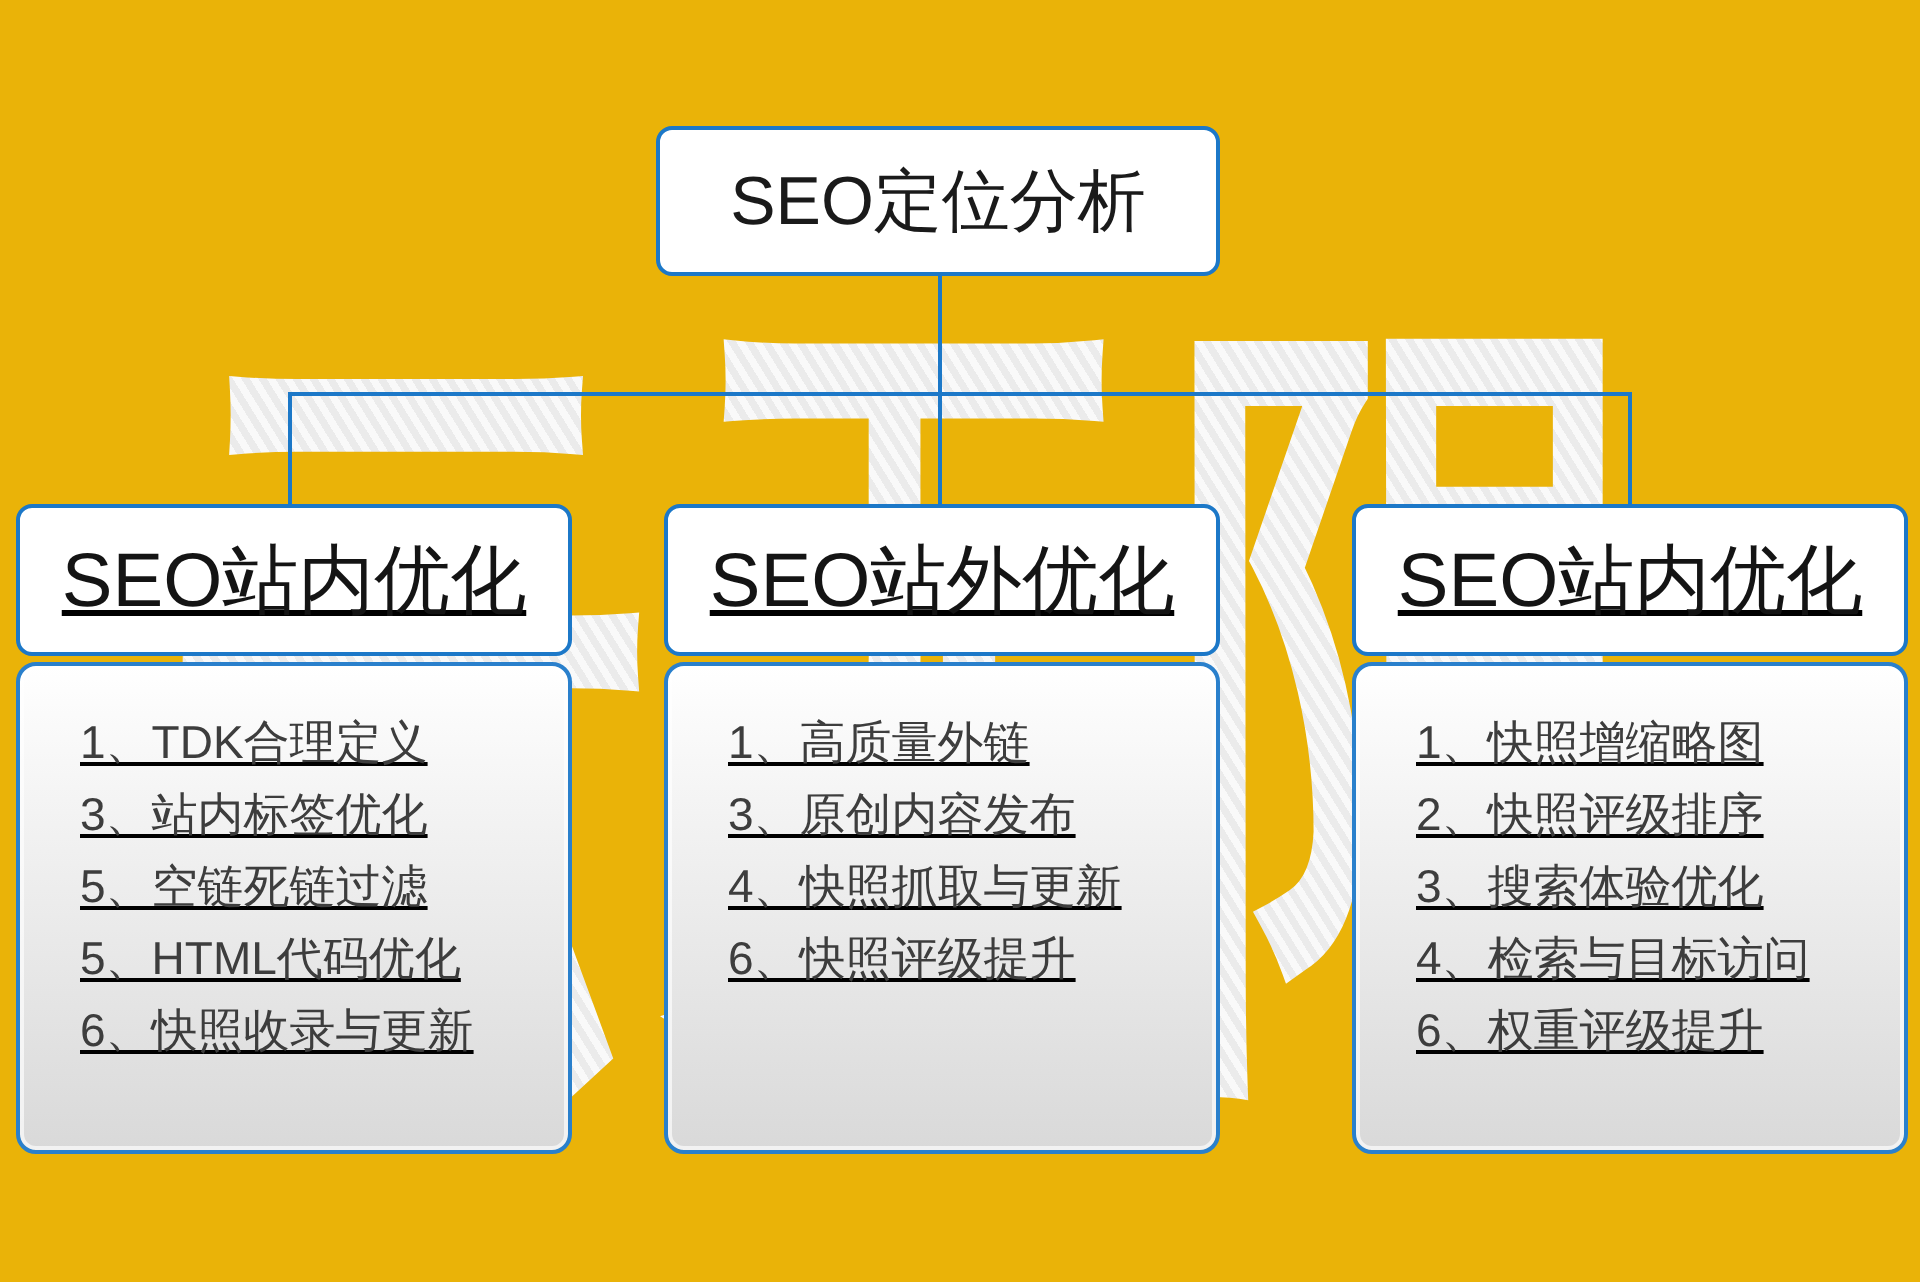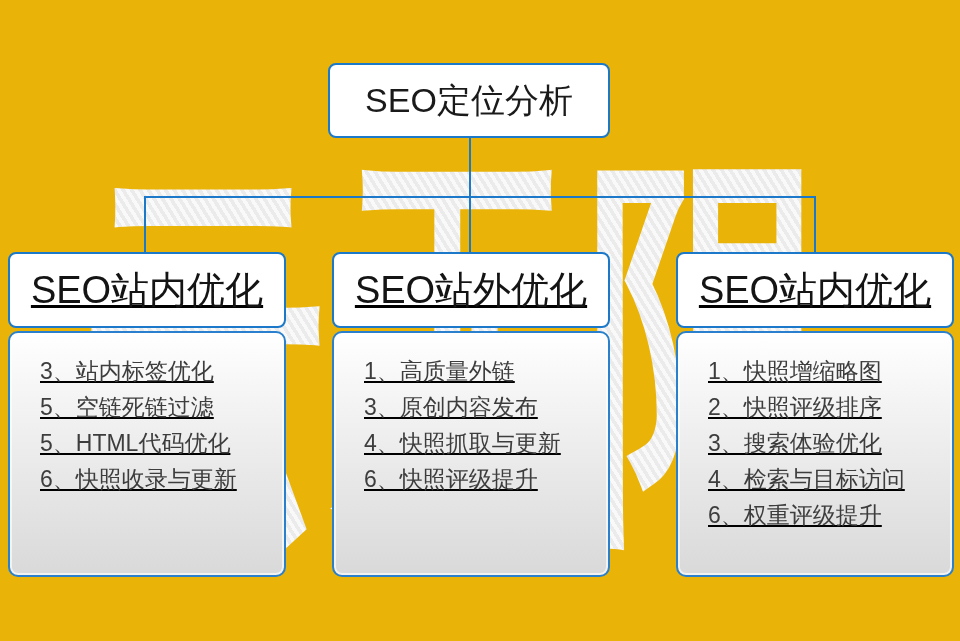--- a/index.html
+++ b/index.html
@@ -62,20 +62,21 @@
   <div class="line horiz"></div>
   <div class="line drop-left"></div>
   <div class="line drop-mid"></div>
   <div class="line drop-right"></div>
 
   <div class="root-box">SEO定位分析</div>
 
   <div class="col c0">
     <div class="col-header">SEO站内优化</div>
     <div class="col-list">
+      <div class="list-item">1、TDK合理定义</div>
       <div class="list-item">3、站内标签优化</div>
       <div class="list-item">5、空链死链过滤</div>
       <div class="list-item">5、HTML代码优化</div>
       <div class="list-item">6、快照收录与更新</div>
     </div>
   </div>
 
   <div class="col c1">
     <div class="col-header">SEO站外优化</div>
     <div class="col-list">

